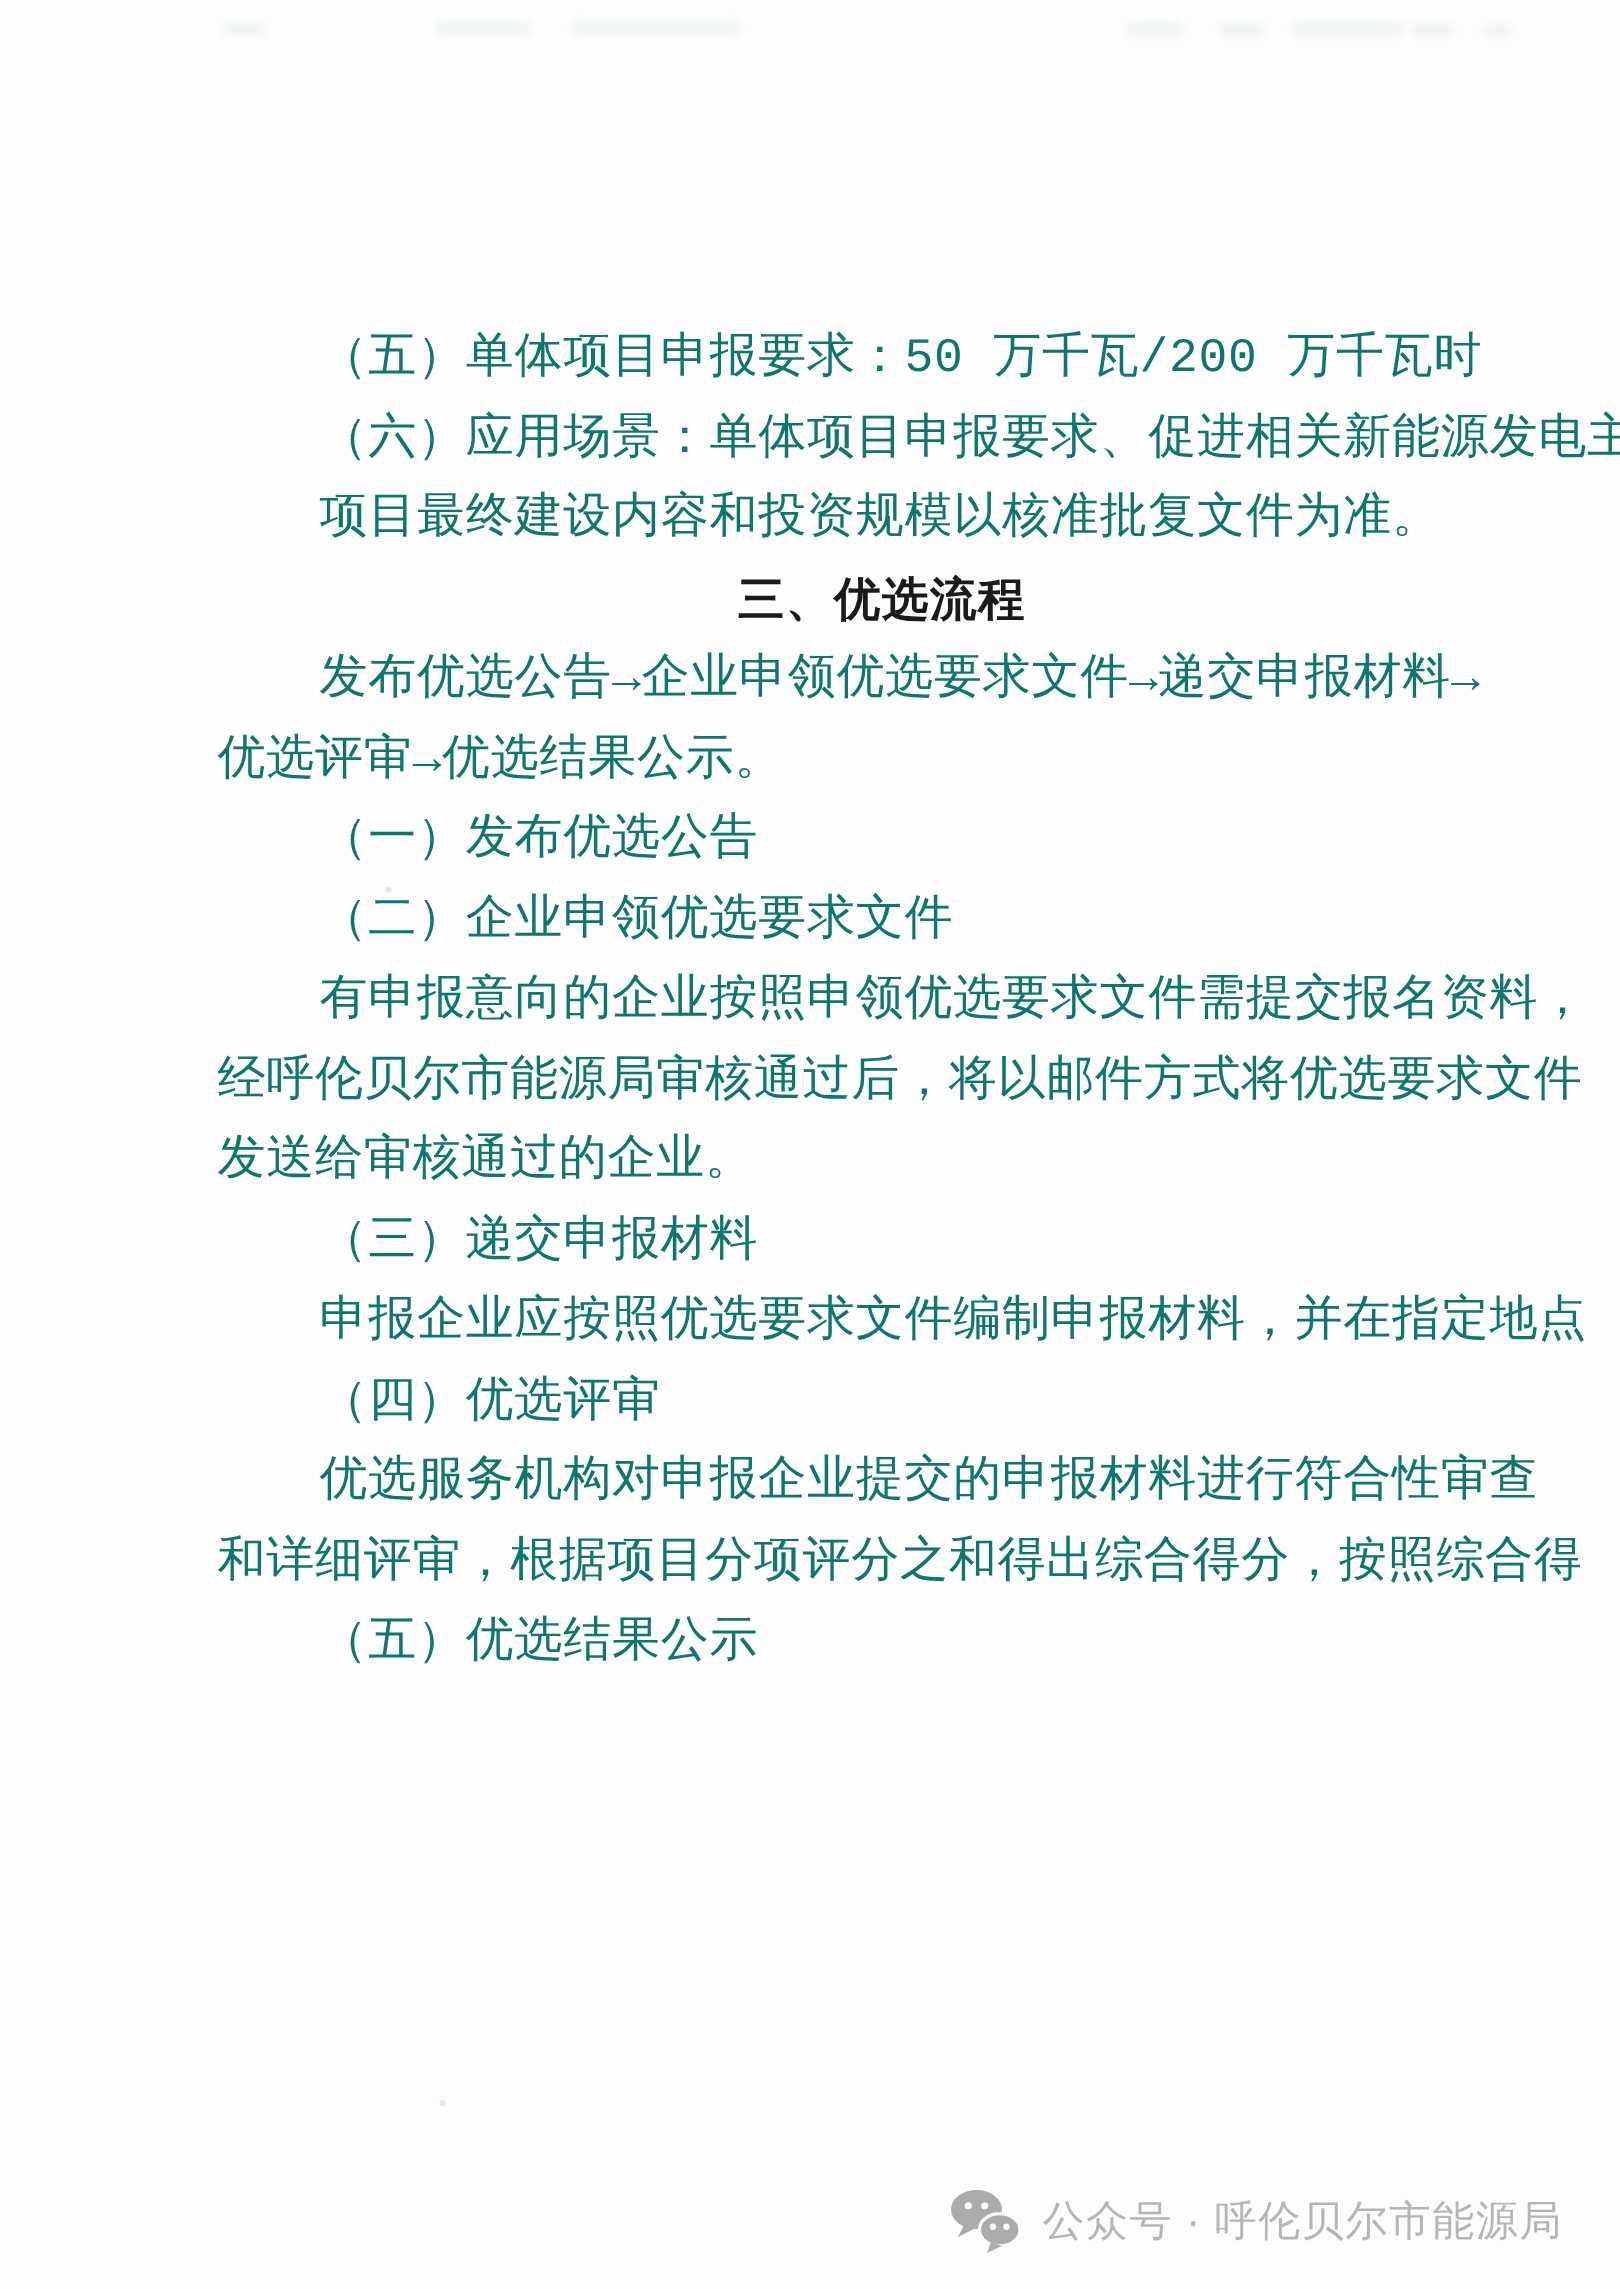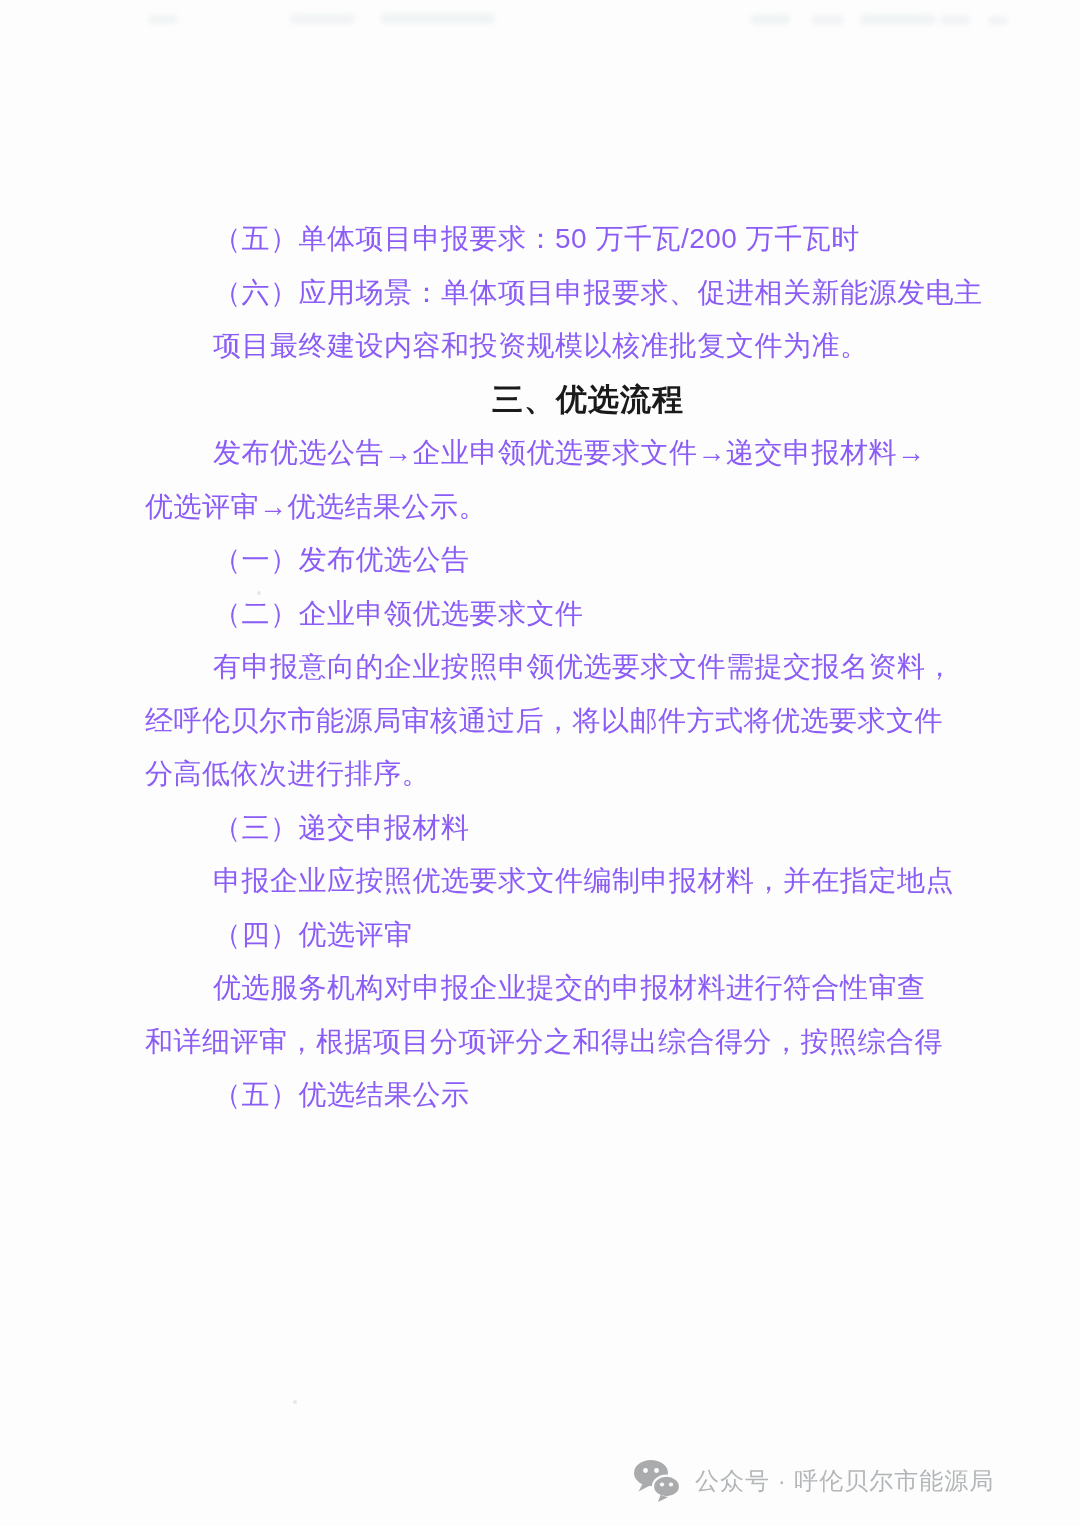--- a/index.html
+++ b/index.html
@@ -15,36 +15,36 @@
   }
   .speck {
     position:absolute; background:#d9d9d9; border-radius:50%;
     width:4px; height:4px; opacity:.6;
   }
   .content {
     position:absolute; left:145px; top:212px; width:818px;
   }
   .line {
     height:53.5px; line-height:53.5px;
-    font-size:28px; letter-spacing:.5px;
-    color:#8b5cf6; white-space:nowrap;
-    font-family:Liberation Sans, sans-serif;
+    font-size:32px; letter-spacing:.5px;
+    color:#0f766e; white-space:nowrap;
+    font-family:Liberation Mono, monospace;
   }
   .ind { padding-left:68px; }
   .hd {
     font-weight:700; font-size:31px; letter-spacing:1px; color:#1a1a1a;
     font-family:"Liberation Sans","DejaVu Sans",sans-serif;
     text-align:center;
   }
   .footer {
     position:absolute; left:632px; top:1458px;
     display:flex; align-items:center; gap:13px;
   }
   .footer .label {
-    font-size:24px; letter-spacing:1px; color:#b3b6b8;
+    font-size:28px; letter-spacing:1px; color:#b3b6b8;
     font-family:"Liberation Sans","DejaVu Sans",sans-serif;
     white-space:nowrap;
   }
   .wechat-svg { display:block; }
 </style>
 </head>
 <body>
 
 <div class="page">
 
@@ -65,21 +65,21 @@
     <div class="line ind">（五）单体项目申报要求：50 万千瓦/200 万千瓦时</div>
     <div class="line ind">（六）应用场景：单体项目申报要求、促进相关新能源发电主</div>
     <div class="line ind">项目最终建设内容和投资规模以核准批复文件为准。</div>
     <div class="line ind hd">三、优选流程</div>
     <div class="line ind">发布优选公告→企业申领优选要求文件→递交申报材料→</div>
     <div class="line">优选评审→优选结果公示。</div>
     <div class="line ind">（一）发布优选公告</div>
     <div class="line ind">（二）企业申领优选要求文件</div>
     <div class="line ind">有申报意向的企业按照申领优选要求文件需提交报名资料，</div>
     <div class="line">经呼伦贝尔市能源局审核通过后，将以邮件方式将优选要求文件</div>
-    <div class="line">分高低依次进行排序。</div>
+    <div class="line">发送给审核通过的企业。</div>
     <div class="line ind">（三）递交申报材料</div>
     <div class="line ind">申报企业应按照优选要求文件编制申报材料，并在指定地点</div>
     <div class="line ind">（四）优选评审</div>
     <div class="line ind">优选服务机构对申报企业提交的申报材料进行符合性审查</div>
     <div class="line">和详细评审，根据项目分项评分之和得出综合得分，按照综合得</div>
     <div class="line ind">（五）优选结果公示</div>
   </div>
 
   <div class="footer">
     <span>

